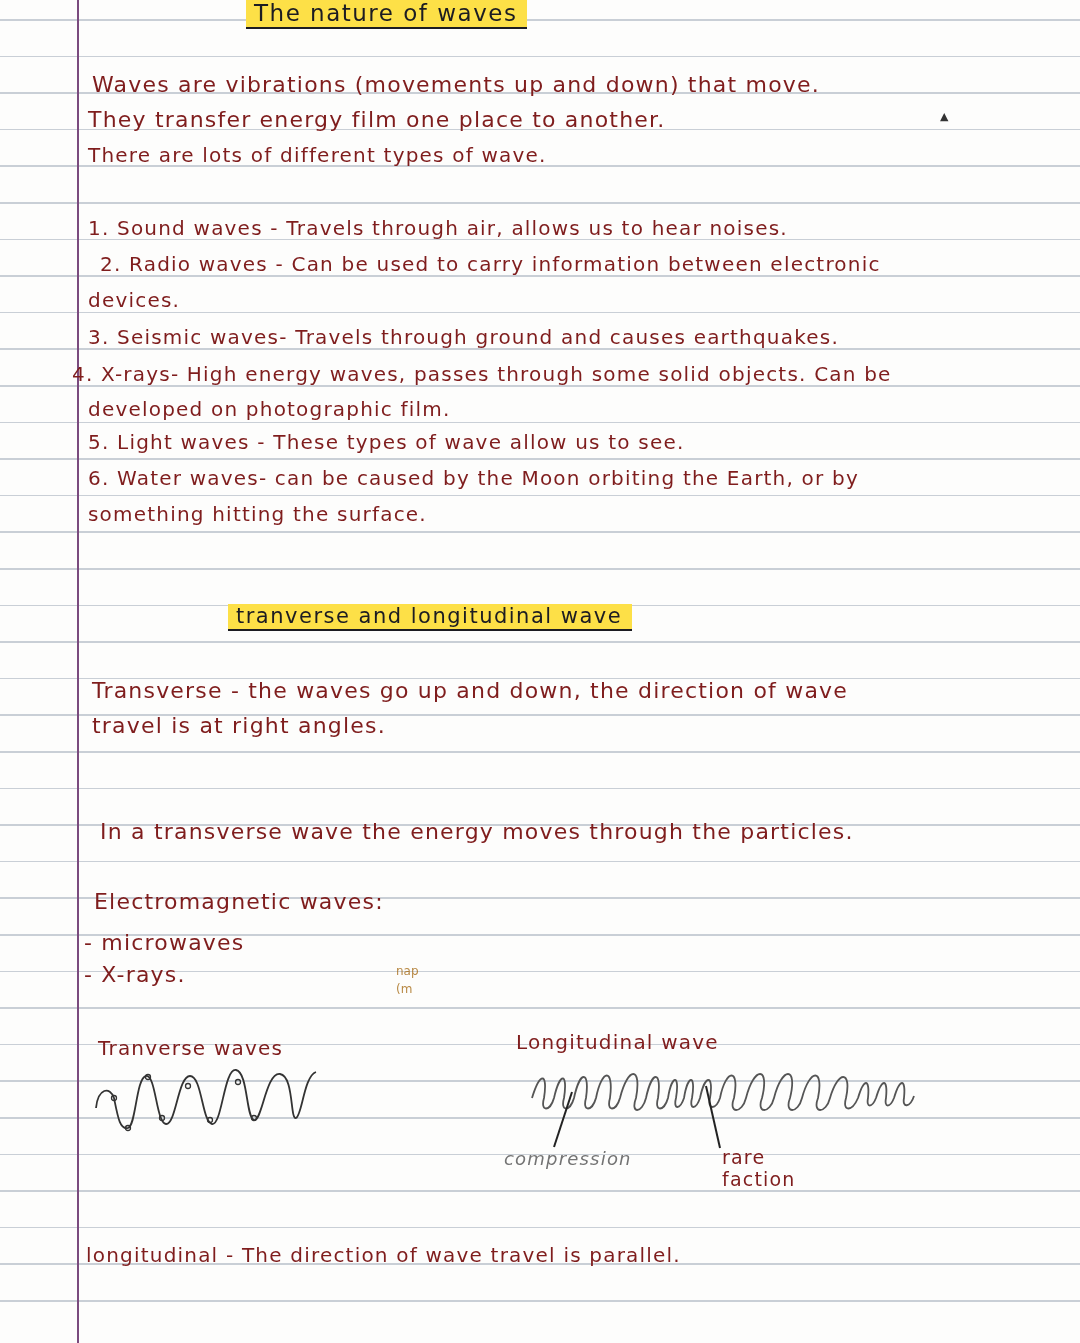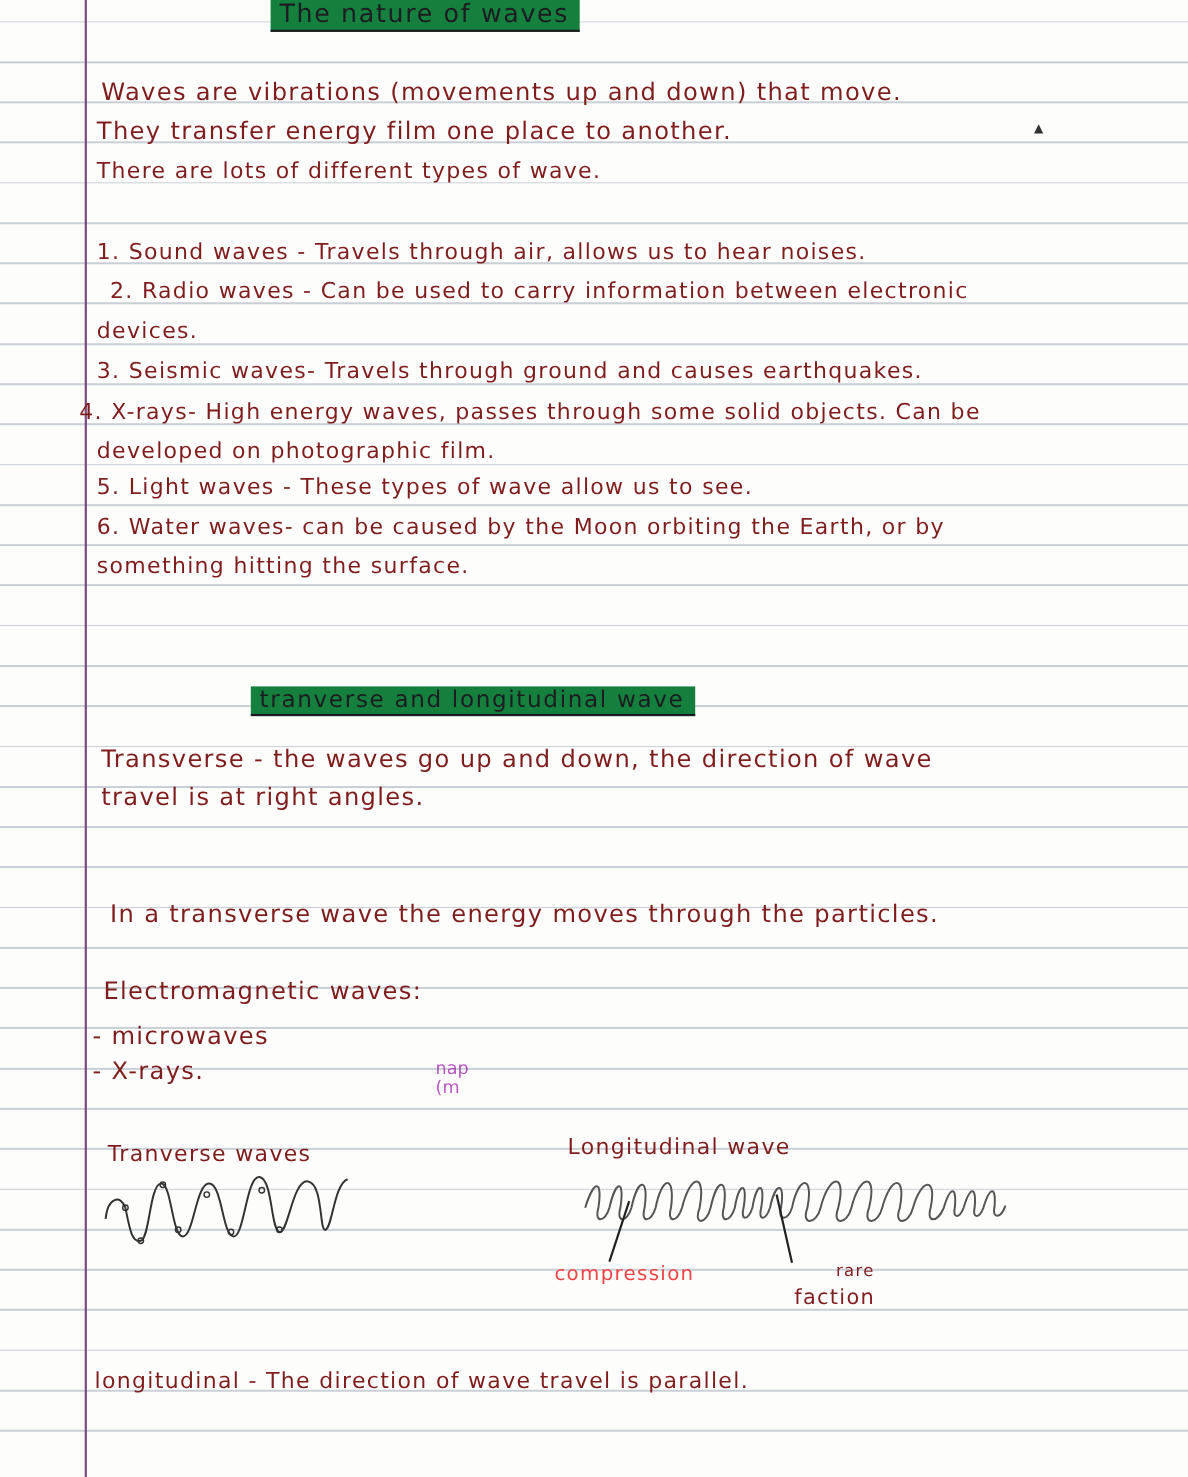--- a/index.html
+++ b/index.html
@@ -20,27 +20,27 @@
       background: #7a4a7e;
     }
     .hw {
       position: absolute; white-space: nowrap;
       font-family: "DejaVu Sans", sans-serif;
       font-size: 22px; letter-spacing: 1.2px;
       color: #7f1d1d;
     }
     .title {
       position: absolute; font-size: 23px; letter-spacing: 1.5px;
-      background: #15803d; padding: 0 10px 1px 8px;
+      background: #fde047; padding: 0 10px 1px 8px;
       border-bottom: 2.5px solid #1c1c22; white-space: nowrap;
     }
     .small { font-size: 20px; }
-    .pencil { color: #ef4444; }
+    .pencil { color: #737373; font-style: italic; }
     .faint-blue {
-      position: absolute; font-size: 16px; color: #a21caf; opacity: 0.75;
+      position: absolute; font-size: 12px; color: #a16207; opacity: 0.75;
       font-family: "DejaVu Sans", sans-serif; line-height: 18px;
     }
     .mark {
       position: absolute; font-size: 11px; color: #333;
     }
     svg { position: absolute; overflow: visible; }
   </style>
 </head>
 <body>
 
@@ -56,21 +56,21 @@
 <div class="hw small" style="left:88px; top:216px;">1. Sound waves - Travels through air, allows us to hear noises.</div>
 <div class="hw small" style="left:88px; top:252px;margin-left:12px;">2. Radio waves - Can be used to carry information between electronic</div>
 <div class="hw small" style="left:88px; top:288px;">devices.</div>
 <div class="hw small" style="left:88px; top:325px;">3. Seismic waves- Travels through ground and causes earthquakes.</div>
 <div class="hw small" style="left:72px; top:362px;">4. X-rays- High energy waves, passes through some solid objects. Can be</div>
 <div class="hw small" style="left:88px; top:397px;">developed on photographic film.</div>
 <div class="hw small" style="left:88px; top:430px;">5. Light waves - These types of wave allow us to see.</div>
 <div class="hw small" style="left:88px; top:466px;">6. Water waves- can be caused by the Moon orbiting the Earth, or by</div>
 <div class="hw small" style="left:88px; top:502px;">something hitting the surface.</div>
 
-<div class="title" style="left:228px; top:604px; font-size:21px;margin-top:20px;">tranverse and longitudinal wave</div>
+<div class="title" style="left:228px; top:604px; font-size:21px;">tranverse and longitudinal wave</div>
 
 <div class="hw" style="left:92px; top:678px;text-align:right;">Transverse - the waves go up and down, the direction of wave</div>
 <div class="hw" style="left:92px; top:713px;">travel is at right angles.</div>
 
 <div class="hw" style="left:100px; top:819px;">In a transverse wave the energy moves through the particles.</div>
 
 <div class="hw" style="left:94px; top:889px;">Electromagnetic waves:</div>
 <div class="hw" style="left:84px; top:930px;">- microwaves</div>
 <div class="hw" style="left:84px; top:962px;">- X-rays.</div>
 <div class="faint-blue" style="left:396px; top:962px;">
@@ -108,16 +108,16 @@
            C252,4 268,4 260,36 C254,52 268,52 272,36
            C280,6 294,6 288,36 C282,52 296,52 300,36
            C308,8 322,8 316,36 C312,50 322,50 328,36
            C334,16 340,16 338,36 C336,46 342,46 346,36
            C352,16 358,16 356,36 C354,46 360,46 364,36
            C370,16 376,16 374,36 C372,46 380,46 384,34" fill="none" stroke="#555" stroke-width="1.8"></path>
   <line x1="42" y1="30" x2="24" y2="85" stroke="#222" stroke-width="2"></line>
   <line x1="176" y1="24" x2="190" y2="86" stroke="#222" stroke-width="2"></line>
 </svg>
 <div class="hw pencil" style="left:504px; top:1148px; font-size:18px;">compression</div>
-<div class="hw" style="left:760px; top:1146px; font-size:15px;">rare</div>
+<div class="hw" style="left:722px; top:1146px; font-size:19px;">rare</div>
 <div class="hw" style="left:722px; top:1168px; font-size:19px;text-align:center;">faction</div>
 
 <div class="hw small" style="left:86px; top:1243px;">longitudinal - The direction of wave travel is parallel.</div>
 
 </body></html>

